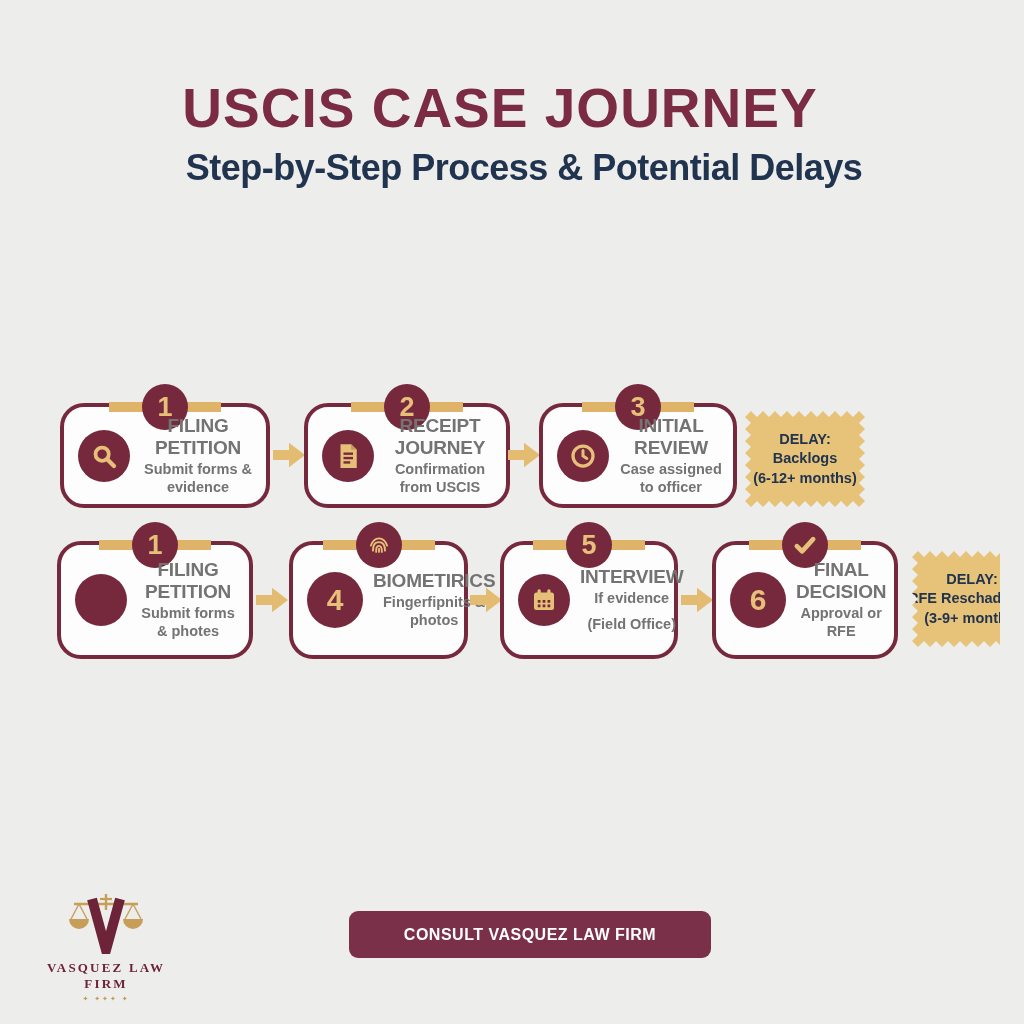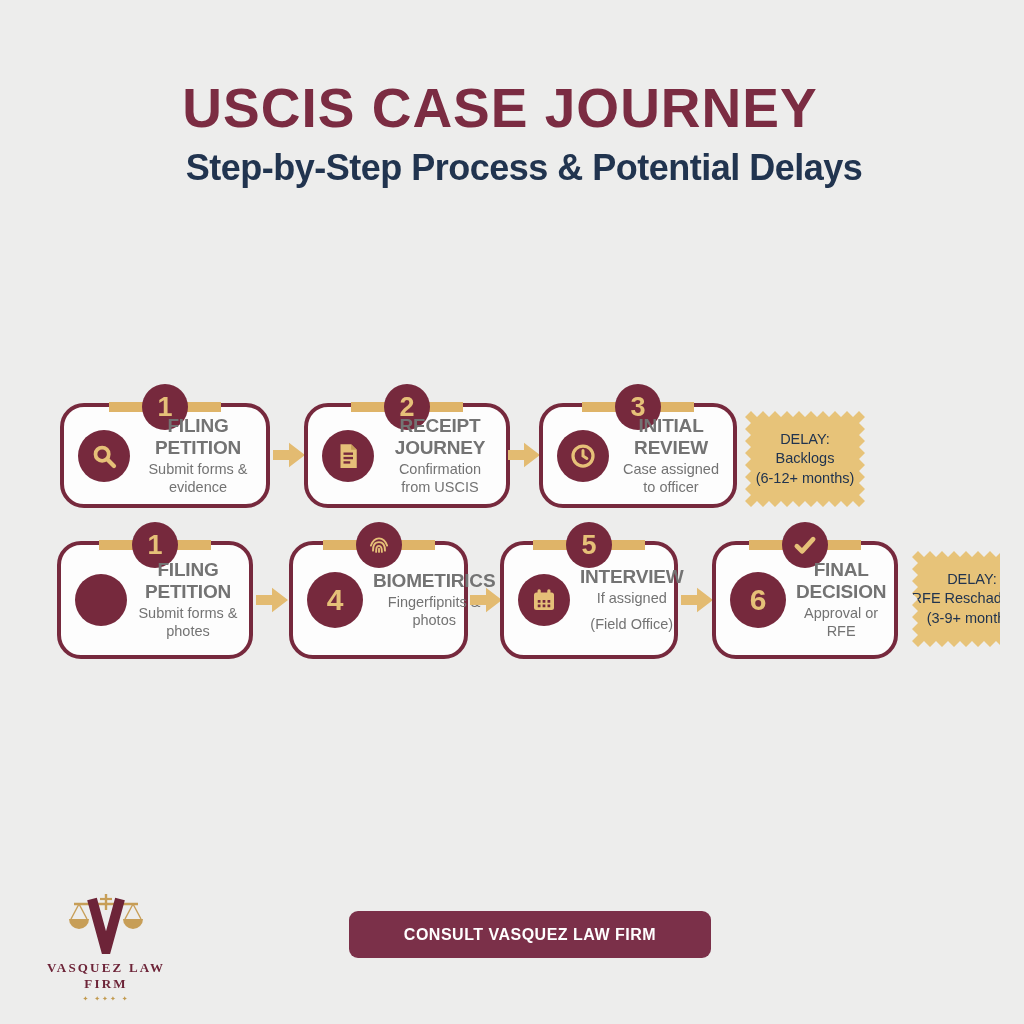--- a/index.html
+++ b/index.html
@@ -17,41 +17,41 @@
   .step-box{position:absolute;background:#fdfdfd;border:4px solid #76293d;
             border-radius:24px;box-sizing:border-box;}
   .step-body{position:absolute;inset:0;display:flex;align-items:center;
              padding:0 10px 0 14px;gap:10px;}
   .step-icon{flex:0 0 auto;width:52px;height:52px;border-radius:50%;
              background:#76293d;display:flex;align-items:center;justify-content:center;}
   .step-icon.big{width:56px;height:56px;}
   .step-icon .numglyph{color:#e6c078;font-size:30px;font-weight:800;line-height:1;}
   .step-text{flex:1 1 auto;text-align:center;color:#737373;}
   .step-title{font-size:19px;font-weight:800;letter-spacing:-0.2px;}
-  .step-sub{font-size:14.5px;font-weight:400;line-height:1.22;margin-top:2px;}
+  .step-sub{font-size:14.5px;font-weight:700;line-height:1.22;margin-top:2px;}
 
   
   .chip{position:absolute;top:-26px;left:50%;transform:translateX(-50%);
         width:112px;height:52px;}
   .chip-bar{position:absolute;top:21px;left:0;right:0;height:10px;background:#dfb468;}
   .chip-circle{position:absolute;top:3px;left:50%;transform:translateX(-50%);
         width:46px;height:46px;border-radius:50%;background:#76293d;
         display:flex;align-items:center;justify-content:center;
         color:#e6c078;font-size:27px;font-weight:800;}
 
   
   .arrow{position:absolute;width:32px;height:28px;background:#e3bb71;
          clip-path:polygon(0 32%,50% 32%,50% 6%,100% 50%,50% 94%,50% 68%,0 68%);}
 
   
   .delay{position:absolute;width:120px;height:96px;background:#e7c379;
          display:flex;flex-direction:column;align-items:center;justify-content:center;
          color:#21344f;text-align:center;
          clip-path:polygon(0px 6px,6px 0px,12px 6px,18px 0px,24px 6px,30px 0px,36px 6px,42px 0px,48px 6px,54px 0px,60px 6px,66px 0px,72px 6px,78px 0px,84px 6px,90px 0px,96px 6px,102px 0px,108px 6px,114px 0px,120px 6px,114px 12px,120px 18px,114px 24px,120px 30px,114px 36px,120px 42px,114px 48px,120px 54px,114px 60px,120px 66px,114px 72px,120px 78px,114px 84px,120px 90px,114px 96px,108px 90px,102px 96px,96px 90px,90px 96px,84px 90px,78px 96px,72px 90px,66px 96px,60px 90px,54px 96px,48px 90px,42px 96px,36px 90px,30px 96px,24px 90px,18px 96px,12px 90px,6px 96px,0px 90px,6px 84px,0px 78px,6px 72px,0px 66px,6px 60px,0px 54px,6px 48px,0px 42px,6px 36px,0px 30px,6px 24px,0px 18px,6px 12px,0px 6px);}
-  .delay div{font-size:14.5px;font-weight:400;line-height:1.35;}
+  .delay div{font-size:14.5px;font-weight:700;line-height:1.35;}
 
   
   .cta{position:absolute;left:349px;top:911px;width:362px;height:47px;
        background:#7b3049;border:none;border-radius:9px;cursor:pointer;
        color:#fff;font-family:"Liberation Sans",sans-serif;
        font-size:16px;font-weight:800;letter-spacing:0.5px;}
   .logo{position:absolute;left:36px;top:890px;width:140px;text-align:center;}
   .logo-text{margin-top:2px;color:#6d2438;font-family:"Liberation Serif",serif;
        font-size:13px;font-weight:700;letter-spacing:2.2px;}
   .logo-orn{margin-top:3px;color:#c29a4e;font-size:7px;letter-spacing:2px;}
@@ -190,21 +190,21 @@
           <rect x="7" y="12" width="2.2" height="2.2" fill="#76293d"></rect>
           <rect x="10.9" y="12" width="2.2" height="2.2" fill="#76293d"></rect>
           <rect x="14.8" y="12" width="2.2" height="2.2" fill="#76293d"></rect>
           <rect x="7" y="15.6" width="2.2" height="2.2" fill="#76293d"></rect>
           <rect x="10.9" y="15.6" width="2.2" height="2.2" fill="#76293d"></rect>
           <rect x="14.8" y="15.6" width="2.2" height="2.2" fill="#76293d"></rect>
         </svg>
       </div>
       <div class="step-text">
         <div class="step-title">INTERVIEW</div>
-        <div class="step-sub">If assigned</div>
+        <div class="step-sub">If evidence</div>
         <div class="step-sub" style="margin-top:8px;">(Field Office)</div>
       </div>
     </div>
   </div>
 
   <div class="arrow" style="left:681px;top:586px;"></div>
 
   <div class="step-box" style="left:712px;top:541px;width:186px;height:118px;">
     <div class="chip">
       <div class="chip-bar"></div>

